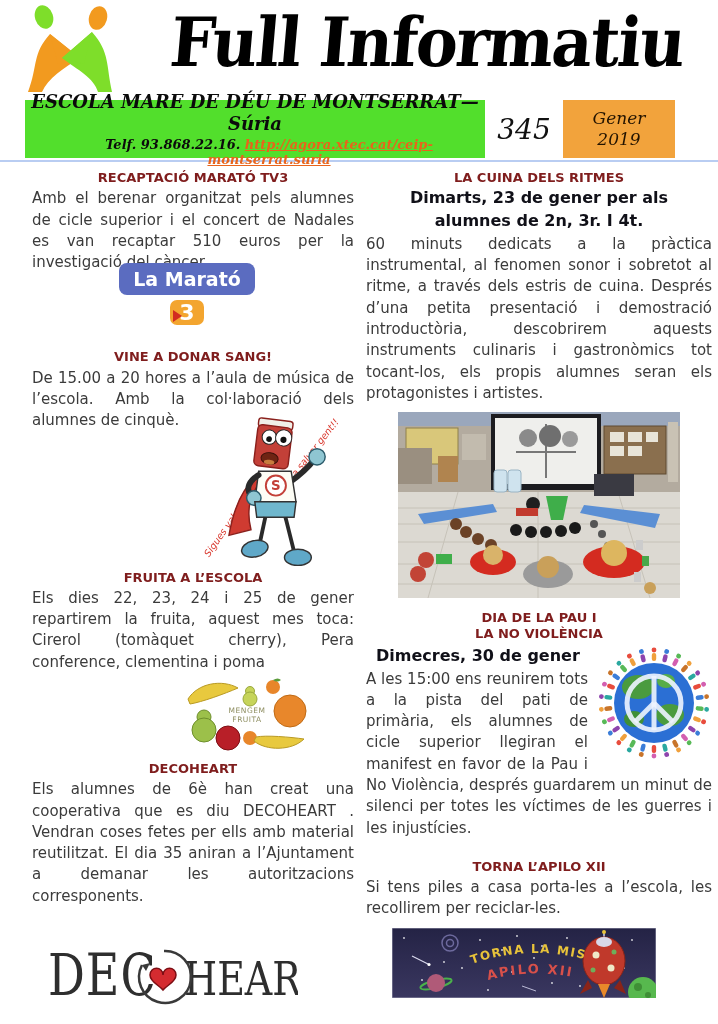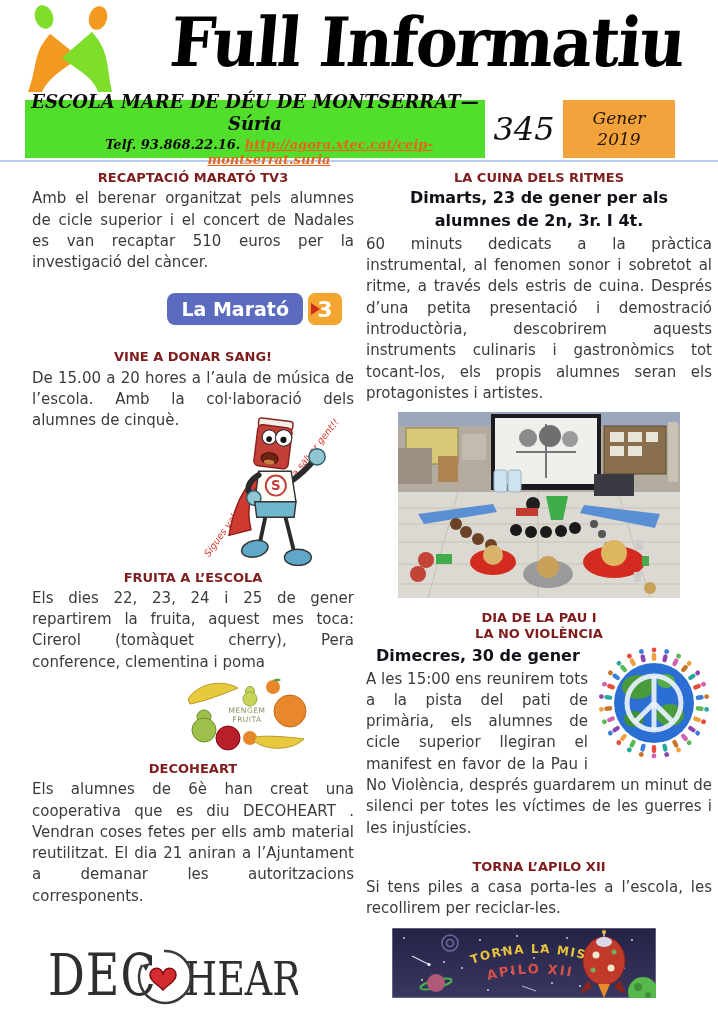--- a/index.html
+++ b/index.html
@@ -14,37 +14,37 @@
       white-space:nowrap;line-height:96px;text-align:center;}
   .banner-row{display:flex;align-items:stretch;margin:4px 0 0 25px;height:58px;}
   .green-banner{width:460px;background:#52df2c;text-align:center;
       display:flex;flex-direction:column;justify-content:center;}
   .school-name{font-family:"DejaVu Serif",serif;font-style:italic;font-weight:bold;
       font-size:18px;color:#0b0b0b;line-height:1.2;}
   .phone-line{font-family:"DejaVu Serif",serif;font-style:italic;font-weight:bold;
       font-size:13px;color:#0b0b0b;margin-top:3px;padding-left:28px;}
   .phone-line a{color:#e8641b;text-decoration:underline;font-weight:bold;}
   .issue-num{width:78px;display:flex;align-items:center;justify-content:center;
-      font-family:"DejaVu Serif",serif;font-style:italic;font-size:32px;color:#111;}
+      font-family:"DejaVu Serif",serif;font-style:italic;font-size:28px;color:#111;}
   .orange-box{width:112px;background:#f2a33c;display:flex;flex-direction:column;
       justify-content:center;text-align:center;font-family:"DejaVu Serif",serif;
       font-style:italic;font-size:17px;color:#241400;line-height:1.25;}
   .top-rule{height:2px;background:#b9cdf2;margin-top:2px;}
   
   .cols{display:flex;padding:0 6px 0 32px;}
   .col-l{width:322px;}
   .col-r{width:346px;margin-left:12px;}
   .h-blue{color:#7f1d1d;font-weight:bold;font-size:13px;text-align:center;
       margin:8px 0 2px 0;line-height:1.25;}
   .sub-bold{font-weight:bold;font-size:16px;color:#101018;text-align:center;
       margin:1px 0 2px 0;line-height:1.3;}
   .body-p{font-size:15px;color:#3b3b3b;text-align:justify;line-height:1.42;margin:2px 0;}
   
   .marato-block{display:flex;justify-content:flex-end;align-items:center;
-      margin:20px 12px 24px 0;gap:5px;height:32px;}
+      margin:20px 12px 24px 0;gap:5px;height:32px;flex-direction:column;}
   .marato-pill{background:#5b6cc0;color:#fff;font-weight:bold;font-size:19px;
       padding:3px 14px;border-radius:8px;line-height:26px;}
   .tv3-box{background:#f3a52f;border-radius:7px;width:34px;height:32px;
       display:flex;align-items:center;justify-content:center;font-weight:bold;
       font-size:22px;color:#fff;position:relative;}
   .tv3-box .arrow{position:absolute;left:3px;top:10px;width:0;height:0;
       border-top:6px solid transparent;border-bottom:6px solid transparent;
       border-left:9px solid #d22c20;}
   .mascot-block{text-align:right;margin:-26px 6px 0 0;height:158px;}
   .fruit-block{margin:4px 0 2px 148px;width:132px;}
@@ -150,21 +150,21 @@
         <circle cx="24" cy="53" r="12" fill="#9cc04a" stroke="#6e8f2c"></circle>
         <circle cx="48" cy="61" r="12" fill="#b81f28" stroke="#7c0e14"></circle>
         <circle cx="70" cy="61" r="7" fill="#e8862a"></circle>
         <path d="M74,64 C86,74 112,74 124,62 C110,60 86,58 76,60 Z" fill="#e8c93e" stroke="#b99a23" stroke-width="1"></path>
         <text x="67" y="36" font-size="7.5" fill="#8f8f62" text-anchor="middle" letter-spacing="0.5">MENGEM</text>
         <text x="67" y="45" font-size="7.5" fill="#8f8f62" text-anchor="middle" letter-spacing="0.5">FRUITA</text>
       </svg>
     </div>
 
     <div class="h-blue" style="margin-top:8px;">DECOHEART</div>
-    <p class="body-p">Els alumnes de 6è han creat una cooperativa que es diu DECOHEART . Vendran coses fetes per ells amb material reutilitzat. El dia 21 aniran a l’Ajuntament a demanar les autoritzacions corresponents.</p>
+    <p class="body-p">Els alumnes de 6è han creat una cooperativa que es diu DECOHEART . Vendran coses fetes per ells amb material reutilitzat. El dia 35 aniran a l’Ajuntament a demanar les autoritzacions corresponents.</p>
 
     <div class="deco-block">
       <svg width="252" height="92" viewBox="0 0 252 92">
         <g font-family="DejaVu Serif, serif" fill="#2e2e2e">
           <text x="2" y="66" font-size="46" letter-spacing="1" transform="scale(1,1.25) translate(0,-13)">DEC</text>
           <text x="138" y="66" font-size="38" letter-spacing="0" transform="scale(1,1.25) translate(0,-13)">HEART</text>
         </g>
         <path d="M118,22 A26 26 0 1 1 96,36" fill="none" stroke="#3a3a3a" stroke-width="2.5"></path>
         <path d="M96,36 l8,-2 -4,8 z" fill="#3a3a3a"></path>
         <path d="M100,66 A26 26 0 0 1 132,64" fill="none" stroke="#3a3a3a" stroke-width="2.5" opacity="0"></path>

